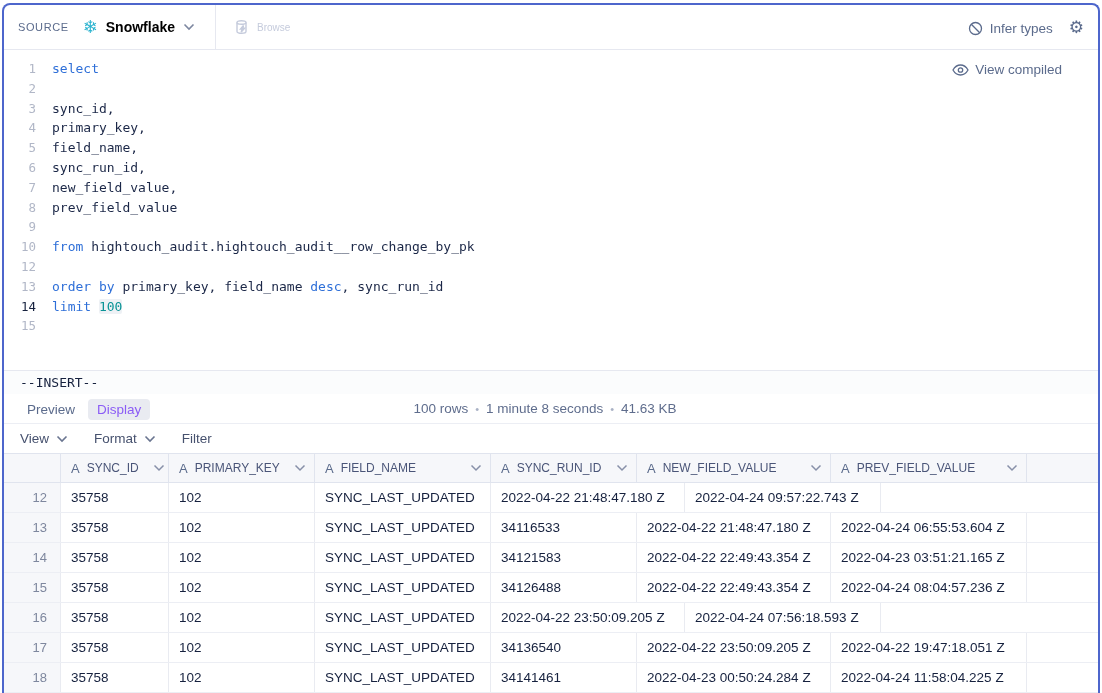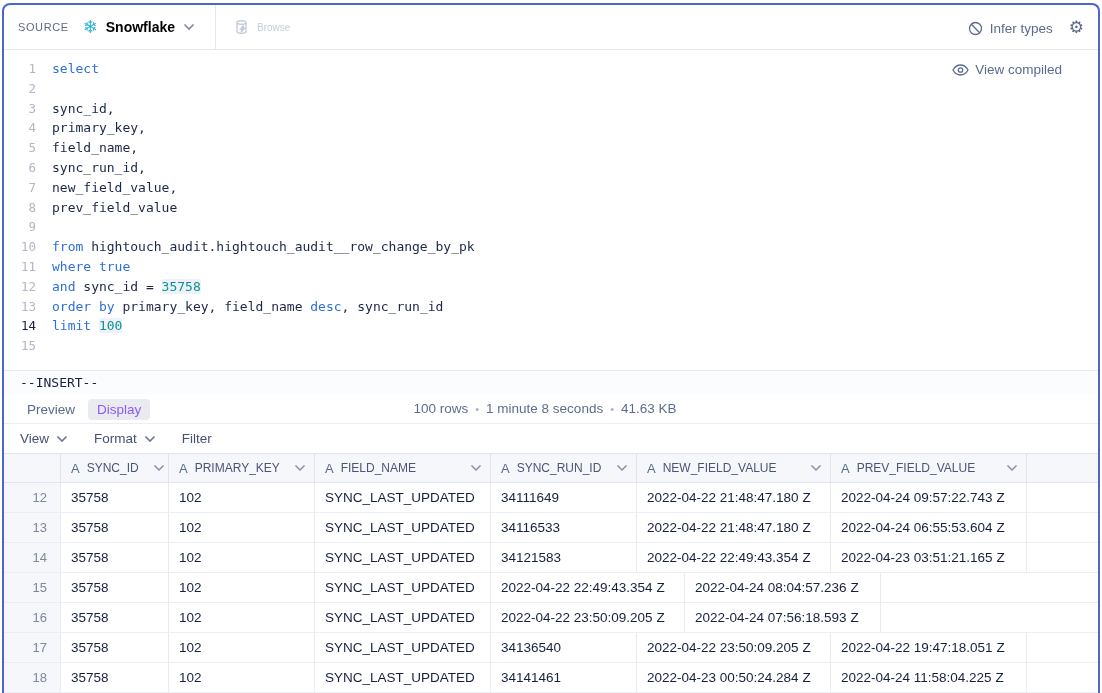--- a/index.html
+++ b/index.html
@@ -118,22 +118,21 @@
         <div class="code-line"><span class="ln">1</span><span class="code"><span class="tok-kw">select</span></span></div>
         <div class="code-line"><span class="ln">2</span><span class="code"></span></div>
         <div class="code-line"><span class="ln">3</span><span class="code"><span class="tok-id">sync_id,</span></span></div>
         <div class="code-line"><span class="ln">4</span><span class="code"><span class="tok-id">primary_key,</span></span></div>
         <div class="code-line"><span class="ln">5</span><span class="code"><span class="tok-id">field_name,</span></span></div>
         <div class="code-line"><span class="ln">6</span><span class="code"><span class="tok-id">sync_run_id,</span></span></div>
         <div class="code-line"><span class="ln">7</span><span class="code"><span class="tok-id">new_field_value,</span></span></div>
         <div class="code-line"><span class="ln">8</span><span class="code"><span class="tok-id">prev_field_value</span></span></div>
         <div class="code-line"><span class="ln">9</span><span class="code"></span></div>
         <div class="code-line"><span class="ln">10</span><span class="code"><span class="tok-kw">from</span><span class="tok-id"> hightouch_audit.hightouch_audit__row_change_by_pk</span></span></div>
-        <div class="code-line"><span class="ln">11</span><span class="code"><span class="tok-kw">where true</span></span></div>
-        <div class="code-line"><span class="ln">12</span><span class="code"><span class="tok-kw">and</span><span class="tok-id"> sync_id = </span><span class="tok-num">35758</span></span></div>
+        <div class="code-line"><span class="ln">12</span></div>
         <div class="code-line"><span class="ln">13</span><span class="code"><span class="tok-kw">order by</span><span class="tok-id"> primary_key, field_name </span><span class="tok-kw">desc</span><span class="tok-id">, sync_run_id</span></span></div>
         <div class="code-line"><span class="ln active">14</span><span class="code"><span class="tok-kw">limit</span><span class="tok-id"> </span><span class="tok-num">100</span></span></div>
         <div class="code-line"><span class="ln">15</span><span class="code"></span></div>
       </div>
     <span class="view-compiled">
       <svg width="17" height="12" viewBox="0 0 17 12" fill="none" stroke-width="1.3">
         <path d="M1 6 C3 2.4 5.6 1 8.5 1 C11.4 1 14 2.4 16 6 C14 9.6 11.4 11 8.5 11 C5.6 11 3 9.6 1 6 Z"></path>
         <circle cx="8.5" cy="6" r="2.2"></circle>
       </svg>
       <span>View compiled</span>
@@ -219,21 +218,20 @@
           </svg>
         </div>
         <div class="h-cell" style="flex: 1 1 auto;"></div>
       </div>
     <div id="t-body">
         <div class="t-row">
           <div class="rownum">12</div>
           <div class="cell" style="flex: 0 0 108px;">35758</div>
           <div class="cell" style="flex: 0 0 146px;">102</div>
           <div class="cell" style="flex: 0 0 176px;">SYNC_LAST_UPDATED</div>
-          <div class="cell" style="flex: 0 0 146px;">34111649</div>
           <div class="cell" style="flex: 0 0 194px;">2022-04-22 21:48:47.180 Z</div>
           <div class="cell" style="flex: 0 0 196px;">2022-04-24 09:57:22.743 Z</div>
           <div class="cell" style="flex: 1 1 auto;"></div>
         </div>
         <div class="t-row">
           <div class="rownum">13</div>
           <div class="cell" style="flex: 0 0 108px;">35758</div>
           <div class="cell" style="flex: 0 0 146px;">102</div>
           <div class="cell" style="flex: 0 0 176px;">SYNC_LAST_UPDATED</div>
           <div class="cell" style="flex: 0 0 146px;">34116533</div>
@@ -249,20 +247,21 @@
           <div class="cell" style="flex: 0 0 146px;">34121583</div>
           <div class="cell" style="flex: 0 0 194px;">2022-04-22 22:49:43.354 Z</div>
           <div class="cell" style="flex: 0 0 196px;">2022-04-23 03:51:21.165 Z</div>
           <div class="cell" style="flex: 1 1 auto;"></div>
         </div>
         <div class="t-row">
           <div class="rownum">15</div>
           <div class="cell" style="flex: 0 0 108px;">35758</div>
           <div class="cell" style="flex: 0 0 146px;">102</div>
           <div class="cell" style="flex: 0 0 176px;">SYNC_LAST_UPDATED</div>
+          <div class="cell" style="flex: 0 0 146px;">34126488</div>
           <div class="cell" style="flex: 0 0 194px;">2022-04-22 22:49:43.354 Z</div>
           <div class="cell" style="flex: 0 0 196px;">2022-04-24 08:04:57.236 Z</div>
           <div class="cell" style="flex: 1 1 auto;"></div>
         </div>
         <div class="t-row">
           <div class="rownum">16</div>
           <div class="cell" style="flex: 0 0 108px;">35758</div>
           <div class="cell" style="flex: 0 0 146px;">102</div>
           <div class="cell" style="flex: 0 0 176px;">SYNC_LAST_UPDATED</div>
           <div class="cell" style="flex: 0 0 194px;">2022-04-22 23:50:09.205 Z</div>

